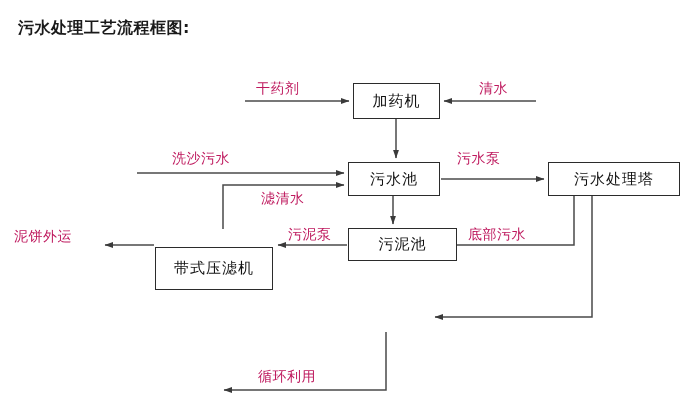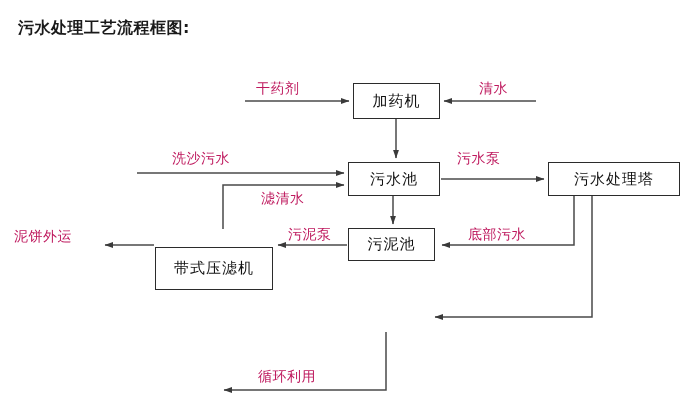--- a/index.html
+++ b/index.html
@@ -106,21 +106,21 @@
   </div>
 
   <div class="node" style="left:548px; top:162px; width:132px; height:34px;text-align:right;">
     <span>污水处理塔</span>
   </div>
 
   <div class="node" style="left:155px; top:247px; width:118px; height:43px;">
     <span>带式压滤机</span>
   </div>
 
-  <div class="node" style="left:348px; top:228px; width:87px; height:33px;">
+  <div class="node" style="left:348px; top:228px; width:109px; height:33px;">
     <span>污泥池</span>
   </div>
 
 
   <div class="edge-label" style="left:256px; top:80px;">干药剂</div>
 
   <div class="edge-label" style="left:479px; top:80px;">清水</div>
 
   <div class="edge-label" style="left:172px; top:150px;">洗沙污水</div>
 

